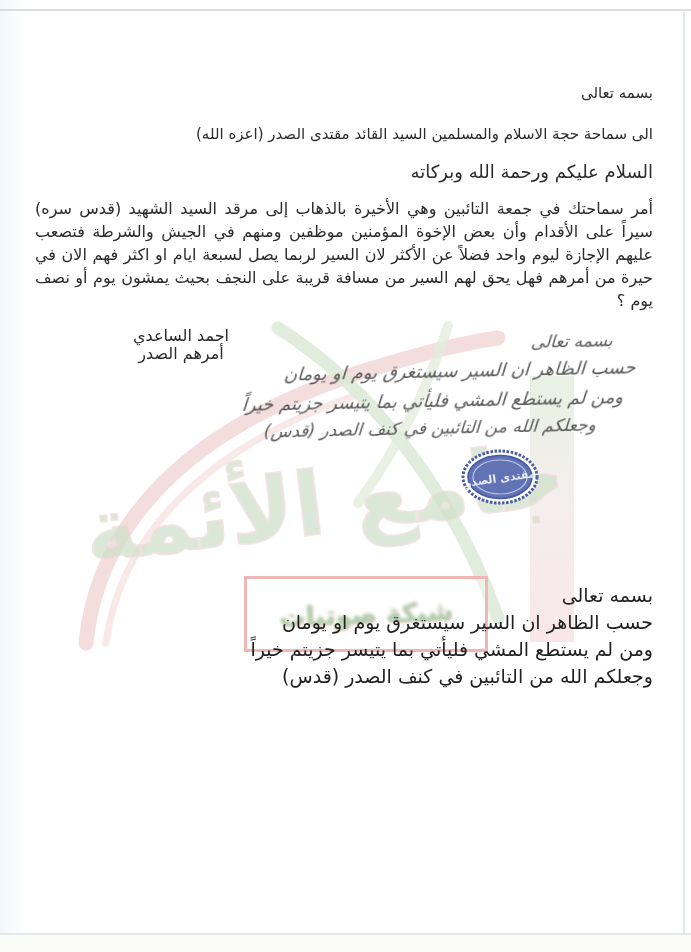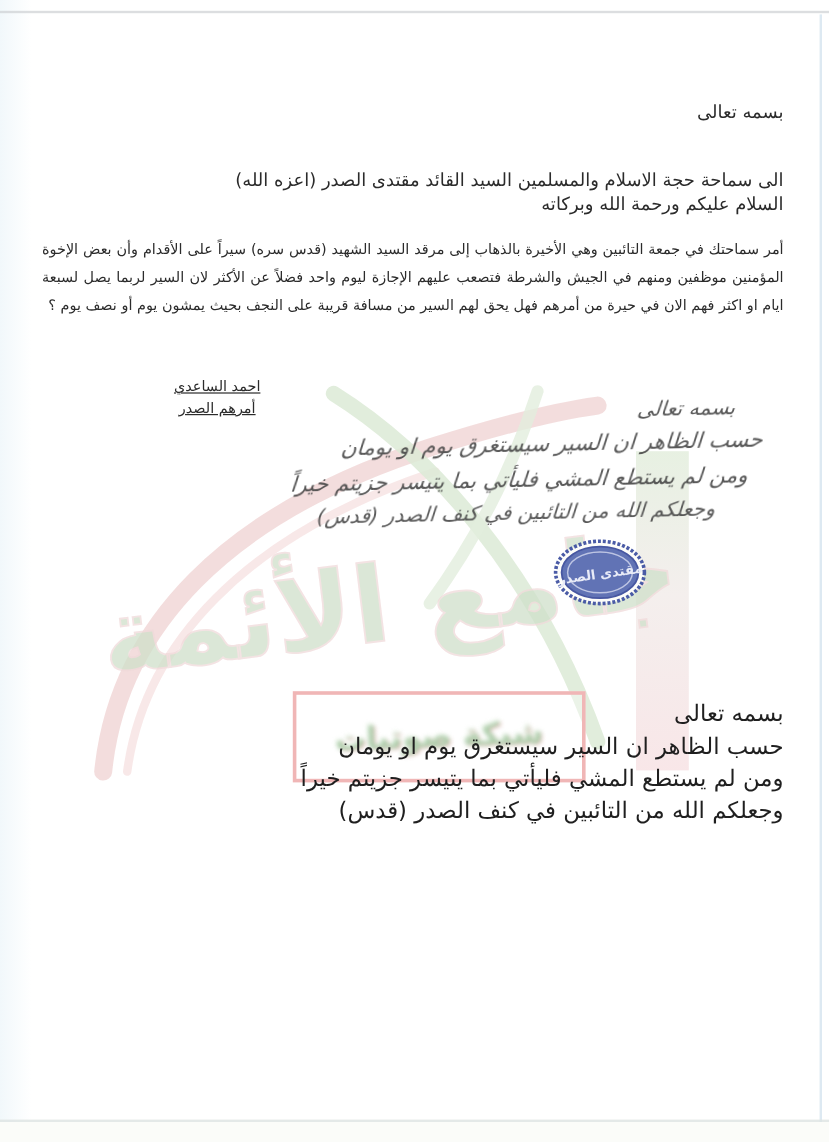--- a/index.html
+++ b/index.html
@@ -14,28 +14,28 @@
   
   .scan-top-line{position:absolute;left:0;top:9px;width:691px;height:2px;background:#c9cdd0;opacity:.65;}
   .scan-left-edge{position:absolute;left:0;top:0;width:26px;height:952px;background:linear-gradient(90deg,#eef6fa,#ffffff);opacity:.8;}
   .scan-right-line{position:absolute;left:683px;top:12px;width:2px;height:925px;background:#cfe0ec;opacity:.7;}
   .scan-bottom-line{position:absolute;left:0;top:933px;width:691px;height:2px;background:#dde4e2;opacity:.8;}
   .scan-bottom-strip{position:absolute;left:0;top:935px;width:691px;height:17px;background:#fbfcf9;}
 
   
   .letter-block{position:absolute;color:#2b2b2b;}
   .basmala-top{top:84px;right:38px;width:615px;font-size:15px;text-align:right;}
-  .addressee{top:125px;right:38px;width:615px;font-size:15px;text-align:right;margin-top:16px;}
-  .greeting{top:161px;right:38px;width:615px;font-size:15px;text-align:right;}
+  .addressee{top:125px;right:38px;width:615px;font-size:15px;text-align:right;}
+  .greeting{top:161px;right:38px;width:615px;font-size:18px;text-align:right;}
   .letter-body{
     top:197px;right:38px;width:618px;
-    font-size:12px;line-height:23px;
+    font-size:16px;line-height:23px;
     text-align:justify;text-align-last:right;
   }
-  .signature{top:313px;right:450px;width:120px;text-align:center;font-size:12px;line-height:18px;text-decoration:underline;}
+  .signature{top:327px;right:450px;width:120px;text-align:center;font-size:16px;line-height:18px;}
 
   
   .mosque-watermark{position:absolute;left:28px;top:318px;pointer-events:none;}
 
   
   .handwriting{
     position:absolute;color:#474747;
     font-size:17px;font-style:italic;
     transform:rotate(-1.2deg) skewX(-6deg);
     filter:blur(.3px);opacity:.9;

